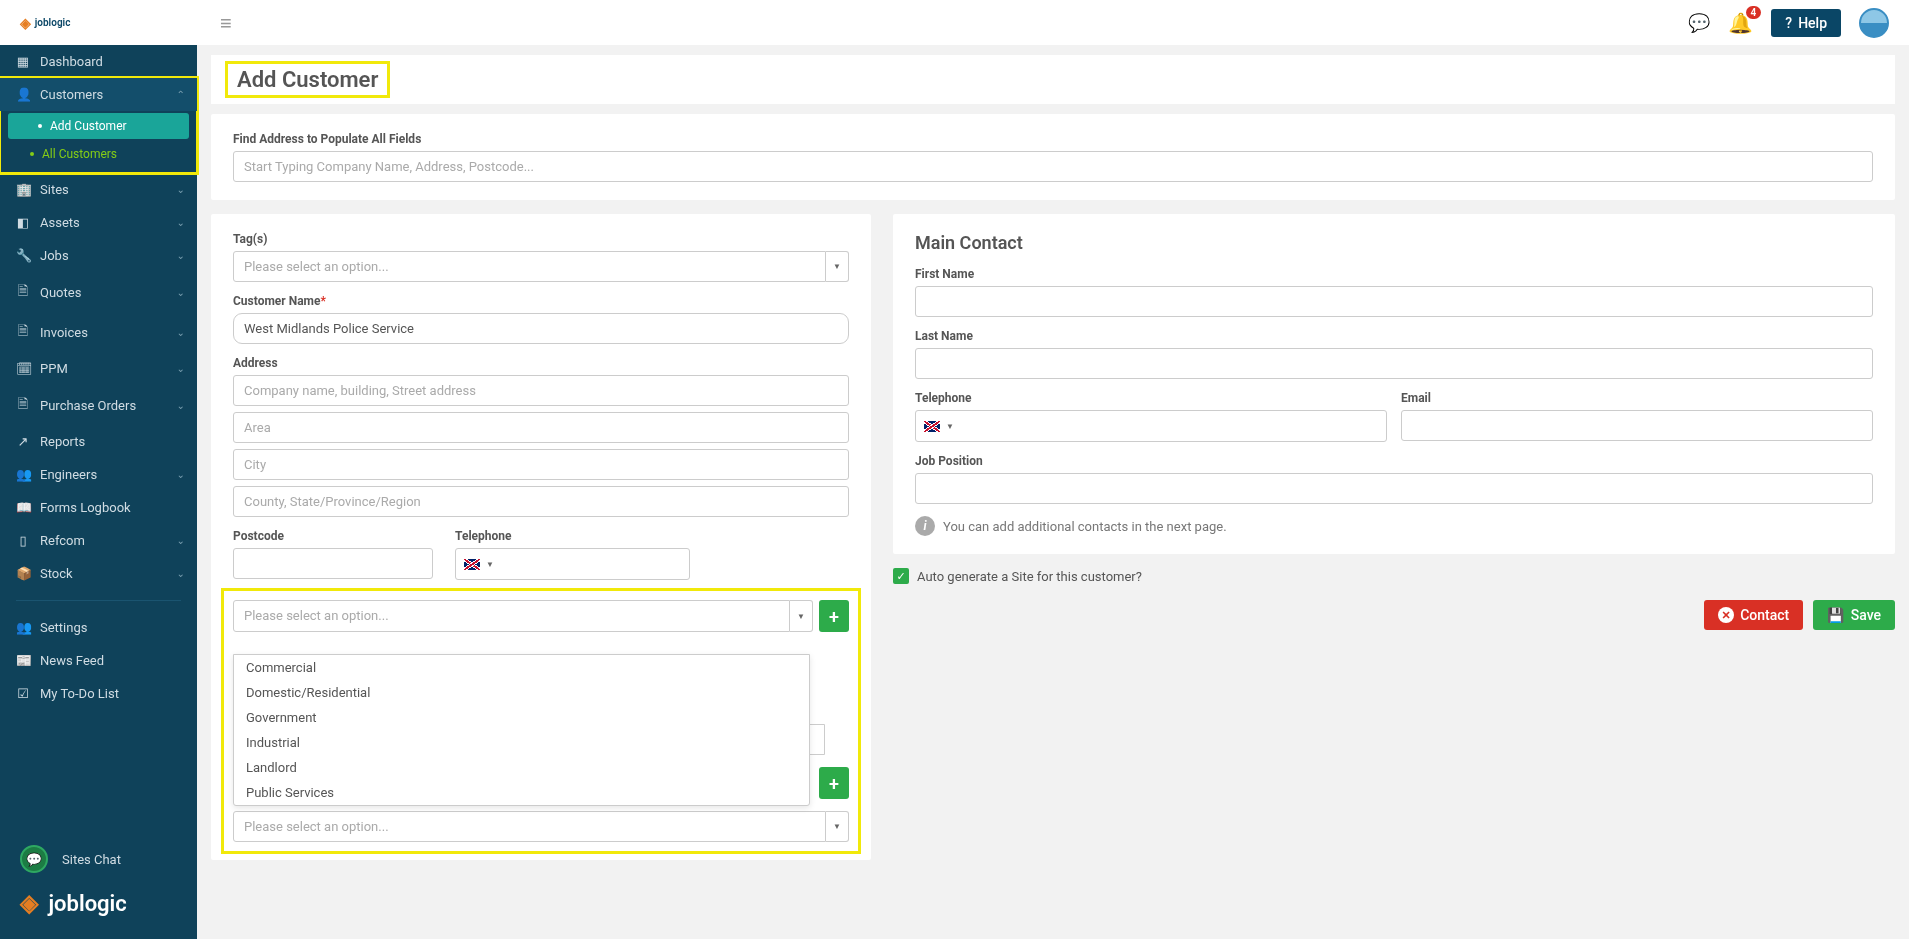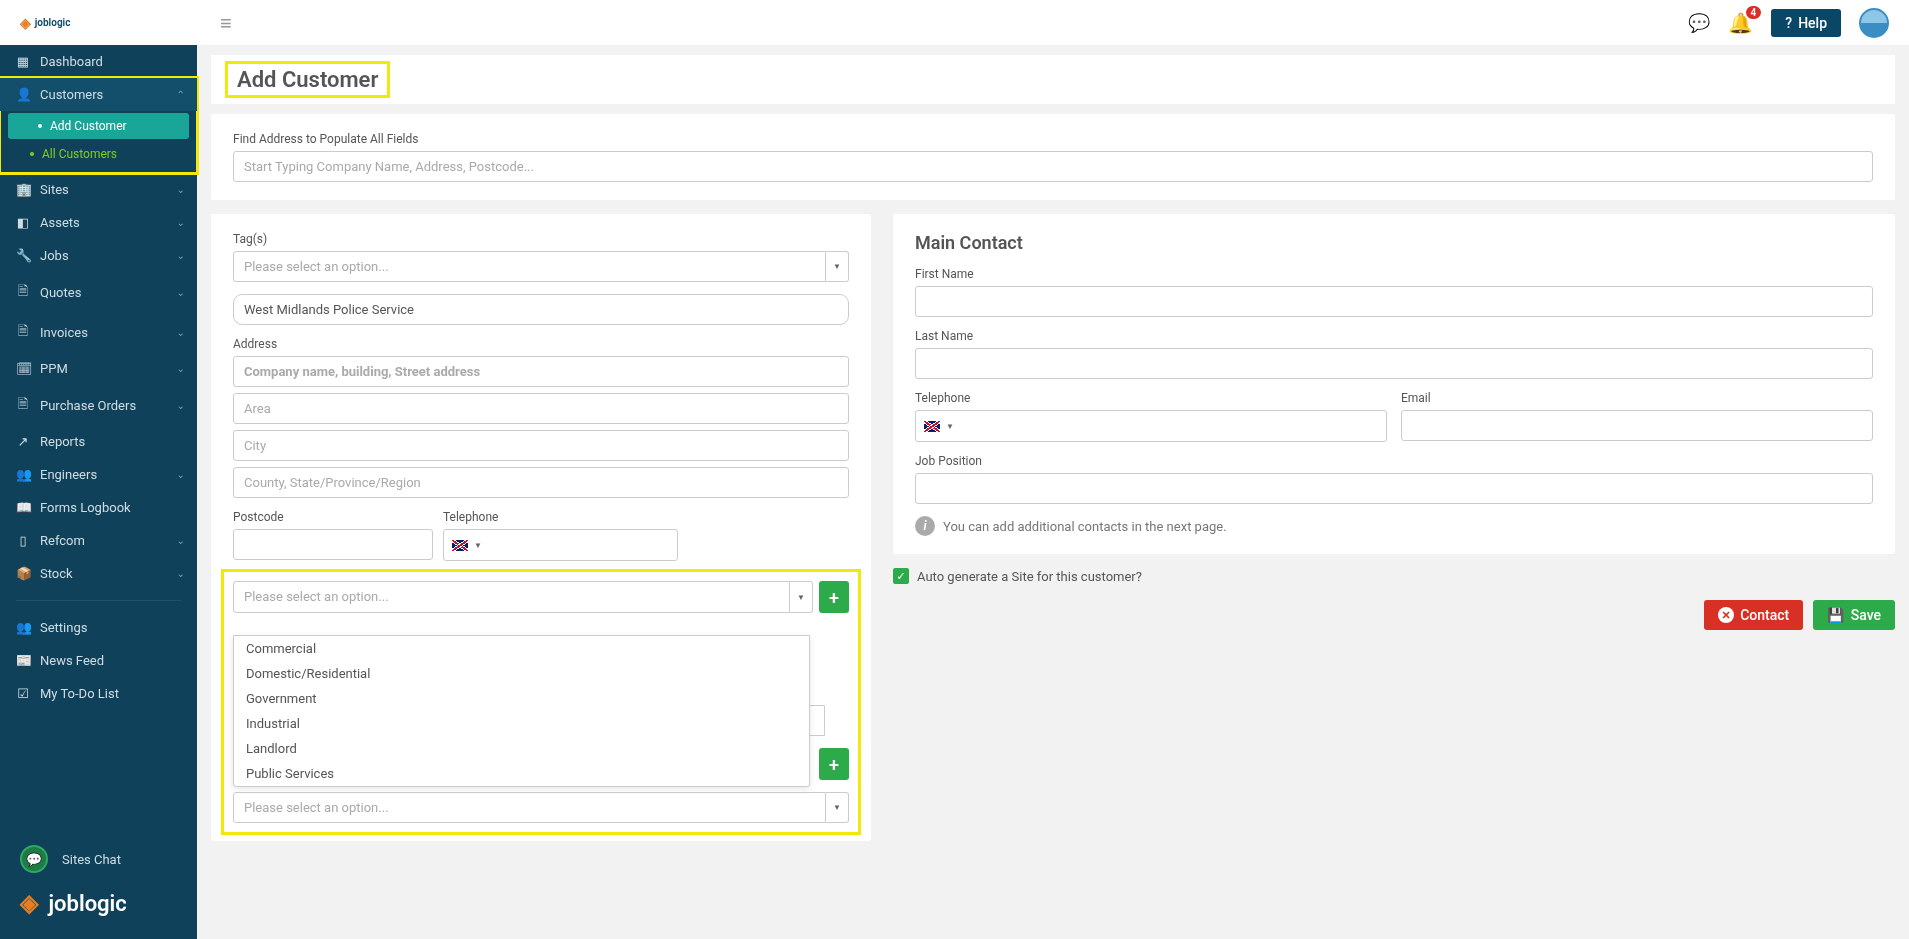--- a/index.html
+++ b/index.html
@@ -27,21 +27,21 @@
 .chat-bubble{width:28px;height:28px;border-radius:50%;background:#1c7c44;display:flex;align-items:center;justify-content:center;color:#fff;border:2px solid #2ea862}
 .brand-footer{display:flex;align-items:center;gap:10px;padding:6px 20px;font-size:22px;color:#fff;font-weight:600}
 .brand-swirl{font-size:24px}
 .main{position:absolute;left:197px;right:0;top:45px;bottom:0;overflow:auto;padding:10px 14px}
 .page-title-box{background:#fff;padding:8px 16px;margin-bottom:10px;width:100%}
 .page-title{font-size:22px;color:#555;font-weight:600;display:inline-block}
 .card{background:#fff;padding:18px 22px;border-radius:2px;margin-bottom:14px}
 .row{display:flex;gap:22px}
 .col-left{flex:0 0 660px}
 .col-right{flex:1}
-.label{font-size:12px;font-weight:400;color:#555;margin-bottom:5px;display:block}
+.label{font-size:12px;font-weight:700;color:#555;margin-bottom:5px;display:block}
 .req{color:#d93025}
 .input,.select{width:100%;border:1px solid #ccc;border-radius:3px;padding:7px 10px;font-size:13px;color:#a16207}
 .input::placeholder{color:#aaa}
 .select-wrap{position:relative;display:flex}
 .select{text-align:left;background:#fff;color:#aaa}
 .select-caret{width:24px;border:1px solid #ccc;border-left:none;border-radius:0 3px 3px 0;display:flex;align-items:center;justify-content:center;font-size:8px;color:#666;cursor:pointer;background:#fff}
 .field{margin-bottom:12px}
 .plus-btn{width:30px;height:32px;background:#2dab4a;color:#fff;border-radius:3px;display:flex;align-items:center;justify-content:center;font-size:18px;font-weight:600;cursor:pointer;margin-left:6px}
 .section-title{font-size:18px;font-weight:600;color:#555;margin-bottom:14px}
 .flag-select{border:1px solid #ccc;border-radius:3px;padding:6px 8px;font-size:13px;display:flex;align-items:center;gap:6px;cursor:pointer;height:32px}
@@ -204,30 +204,31 @@
     <div class="col-left">
       <div class="card" style="position:relative">
         <div class="field">
           <label class="label">Tag(s)</label>
           <div class="select-wrap">
             <div class="select" style="border-radius:3px 0 0 3px">Please select an option...</div>
             <div class="select-caret">▼</div>
           </div>
         </div>
         <div class="field">
+          <label class="label"><span>Customer Name</span><span class="req">*</span></label>
           <input class="input" style="color: rgb(85, 85, 85); border-radius: 9px;" value="West Midlands Police Service">
         </div>
         <div class="field">
           <label class="label">Address</label>
-          <input class="input" style="margin-bottom: 6px; font-weight: bold;" placeholder="Company name, building, Street address">
+          <input class="input" style="margin-bottom: 6px;" placeholder="Company name, building, Street address">
           <input class="input" style="margin-bottom: 6px;" placeholder="Area">
           <input class="input" style="margin-bottom: 6px;" placeholder="City">
           <input class="input" placeholder="County, State/Province/Region" style="">
         </div>
-        <div style="display:flex;gap:10px">
+        <div style="display:flex;gap:22px">
           <div style="flex:0 0 200px">
             <label class="label">Postcode</label>
             <input class="input" style="">
           </div>
           <div style="flex:0 0 235px">
             <label class="label">Telephone</label>
             <div class="flag-select">
                 <span class="flag-uk"></span>
                 <span style="font-size:8px;color:#666">▼</span>
               </div>

